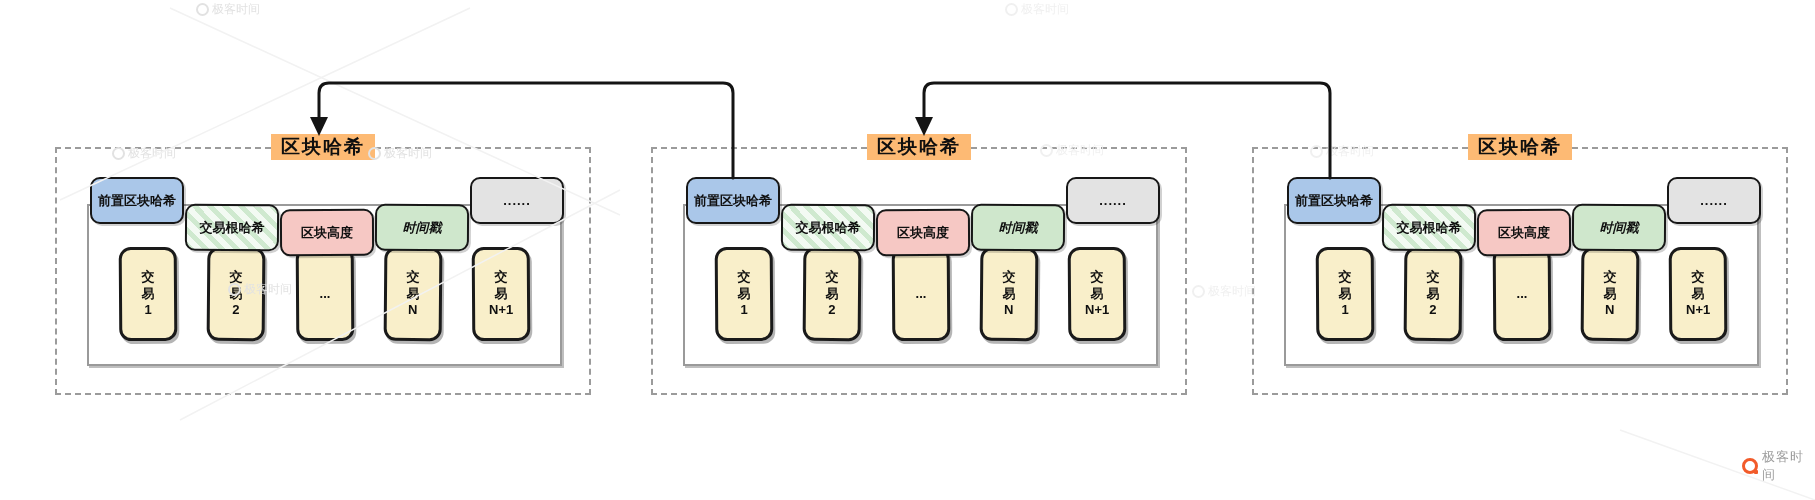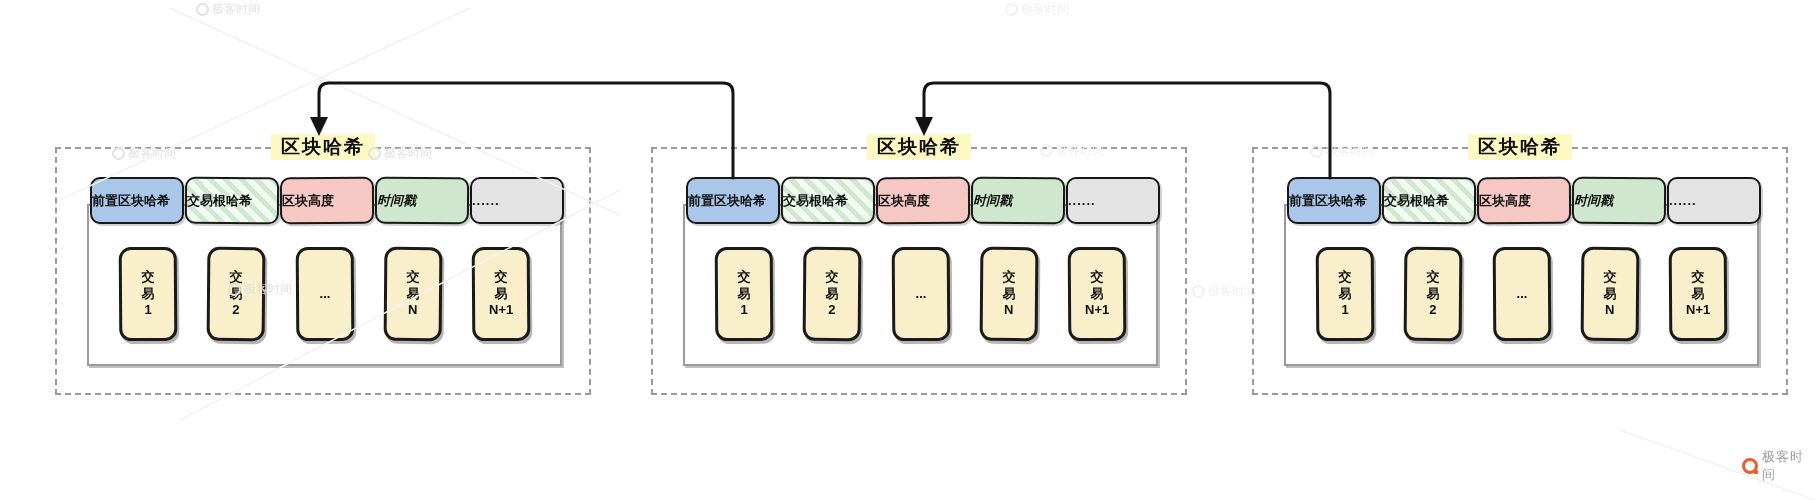--- a/index.html
+++ b/index.html
@@ -12,38 +12,38 @@
   
   #overlay{position:absolute;left:0;top:0;z-index:6;pointer-events:none;}
 
   
   .block{
     position:absolute;top:147px;width:536px;height:248px;box-sizing:border-box;
     border:2px dashed var(--dash_gray);z-index:2;
   }
   .block-title{
     position:absolute;top:-15px;left:50%;transform:translateX(-50%);
-    background:#fef9c3;padding:0 10px;white-space:nowrap;
+    background:#fdba74;padding:0 10px;white-space:nowrap;
     font-size:19px;font-weight:bold;color:#0f0f0f;letter-spacing:2px;z-index:4;
   }
   
   .hdr-row{position:absolute;left:33px;top:28px;display:flex;gap:1px;z-index:3;}
   .hdr{
     width:94px;height:47px;box-sizing:border-box;flex:none;
     border:2.5px solid #171717;border-radius:10px;
-    display:flex;align-items:center;justify-content:flex-start;
+    display:flex;align-items:center;justify-content:center;
     font-size:13px;font-weight:bold;color:#101010;
     box-shadow:2px 2px 0 rgba(0,0,0,.18);
     background:#fff;
   }
-  .hdr:nth-child(2n){transform:rotate(.35deg);}
+  .hdr:nth-child(2n){transform:rotate(.35deg);margin-top:27px;}
   .hdr:nth-child(3n){transform:rotate(-.3deg);}
   .f-blue{background:var(--field_blue);}
   .f-stripe{background:repeating-linear-gradient(45deg,var(--field_stripe_b) 0 5px,var(--field_stripe_a) 5px 11px);}
-  .f-pink{background:var(--field_pink);}
+  .f-pink{background:var(--field_pink);margin-top:32px;}
   .f-green{background:var(--field_green);font-style:italic;}
   .f-gray{background:var(--field_gray);letter-spacing:1px;}
 
   
   .blk-body{
     position:absolute;left:30px;top:55px;width:475px;height:162px;box-sizing:border-box;
     border:2px solid var(--frame_gray);background:#fff;
     box-shadow:2px 2px 0 rgba(0,0,0,.25);
     display:flex;justify-content:space-between;align-items:flex-start;
     padding:41px 30px 0;z-index:1;

